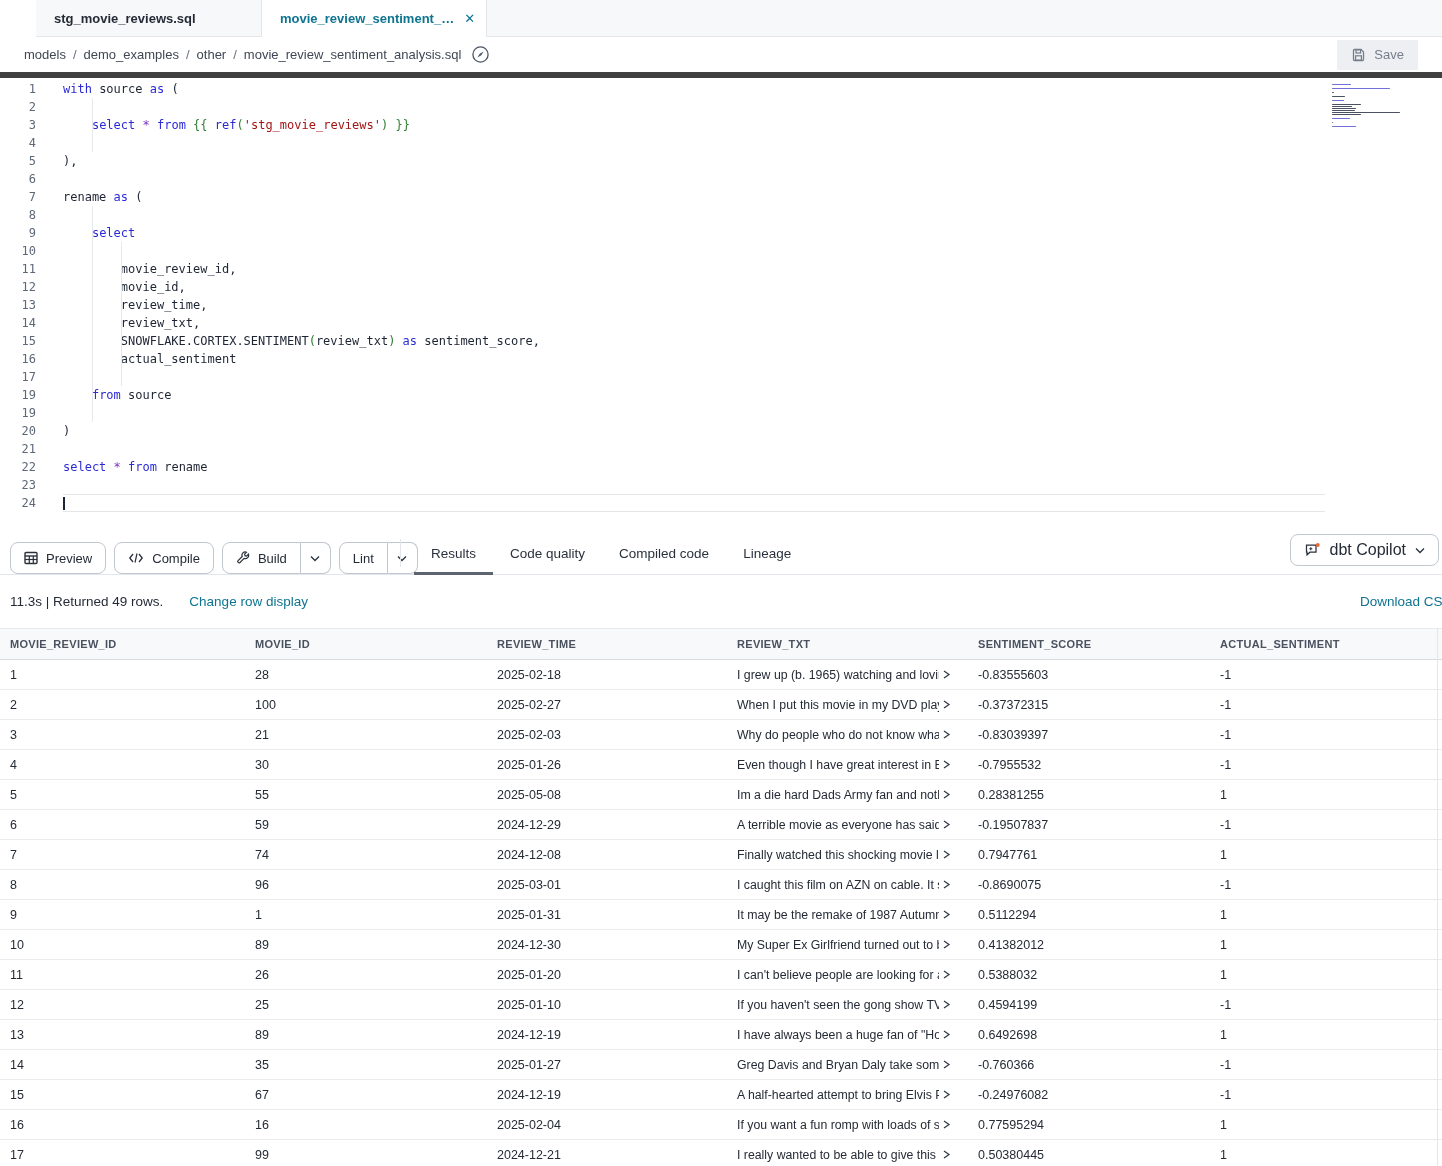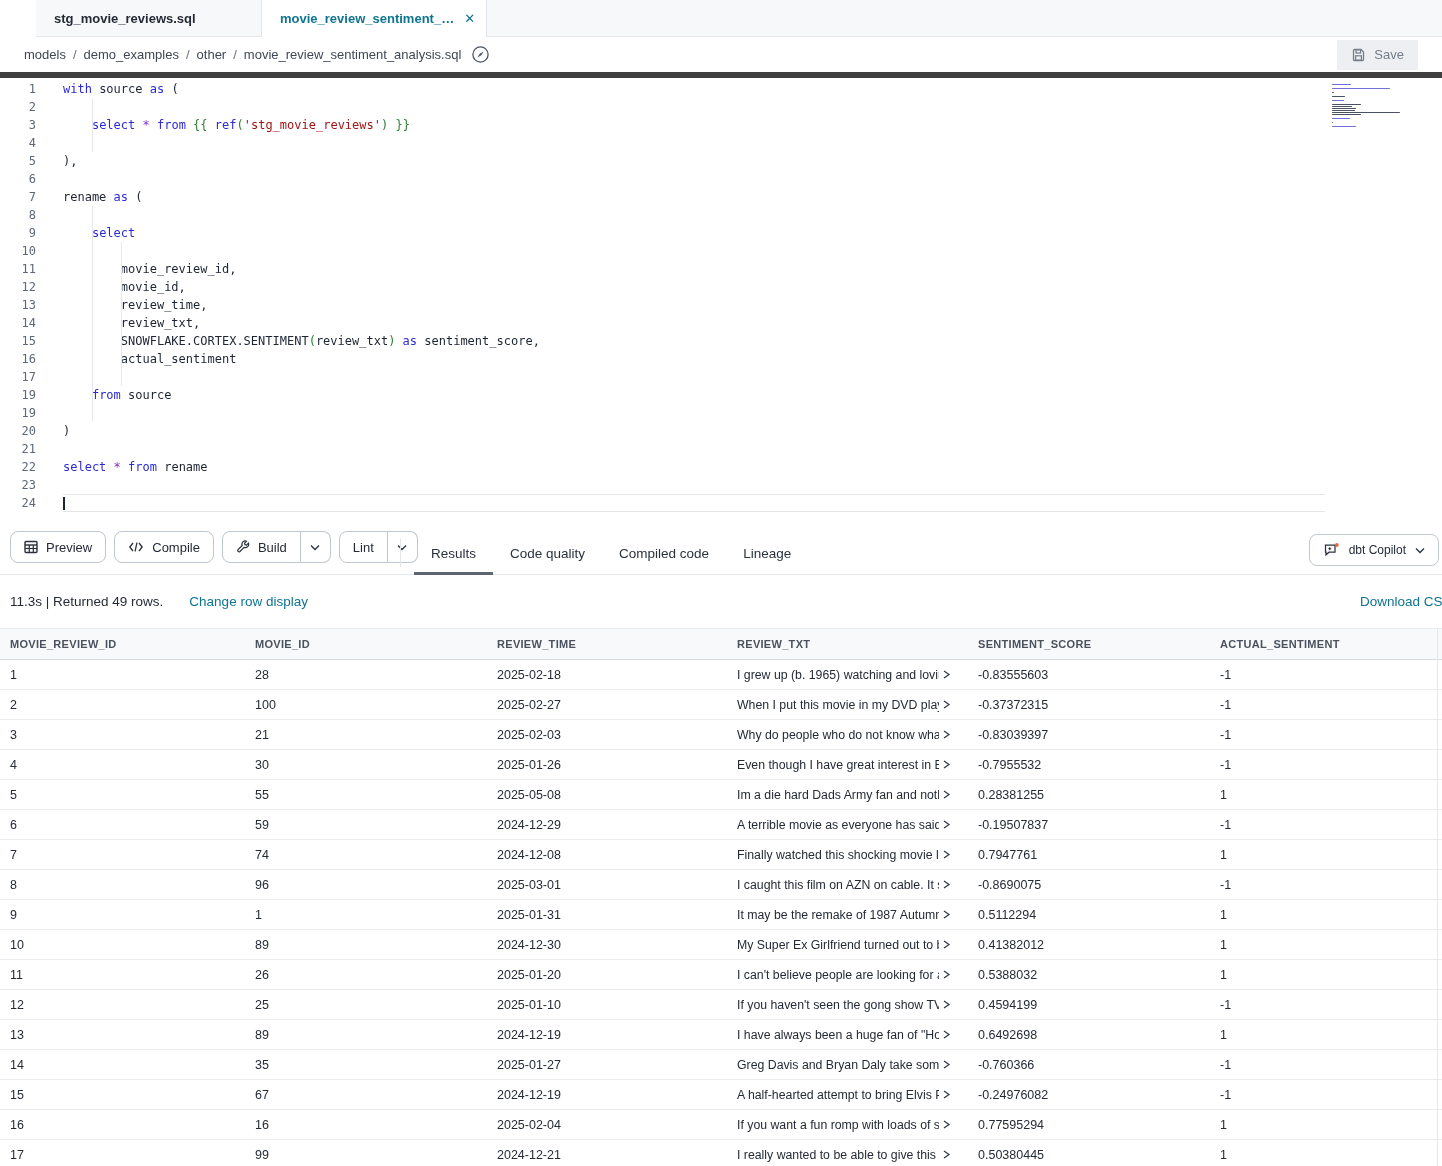--- a/index.html
+++ b/index.html
@@ -54,38 +54,38 @@
   .tk-s { color:#a31515; }
   .tk-b { color:#2e7d32; }
   .tk-j { color:#2e7d32; }
   .guide { position:absolute; width:1px; background:#e6e8eb; }
   .minimap { position:absolute; left:1332px; top:6px; width:70px; }
   .mm { height:1px; margin-bottom:1px; border-radius:1px; }
 
   
   .toolbar { position:absolute; left:0; top:531px; width:1442px; height:44px;
     background:#fff; border-bottom:1px solid #e3e6ea; display:flex;
-    align-items:flex-start; padding-left:10px; }
+    align-items:flex-end; padding-left:10px; }
   .btn { height:32px; border:1px solid #bfc6cf; border-radius:8px; background:#fff;
     display:flex; align-items:center; padding:0 13px; font-size:13px;
     color:#252b36; gap:8px; }
   .btn + .btn, .split { margin-left:8px; }
   .split { display:flex; }
   .split .btn { margin-left:0; border-top-right-radius:0; border-bottom-right-radius:0; }
   .split .chev { width:30px; height:32px; border:1px solid #bfc6cf; border-left:none;
     border-radius:0 8px 8px 0; display:flex; align-items:center; justify-content:center; }
   .tdiv { position:absolute; left:400px; top:8px; width:1px; height:28px; background:#e2e5e9; }
   .rtabs { position:absolute; left:414px; top:0; height:44px; display:flex; }
   .rtab { padding:0 17px; display:flex; align-items:center; font-size:13.5px;
     color:#2a313c; position:relative; }
   .rtab.active::after { content:""; position:absolute; left:0; right:0; bottom:0;
     height:3px; background:#5d6470; }
   .copilot { position:absolute; right:3px; top:3px; height:32px; border:1px solid #c2c8d0;
     border-radius:8px; background:#fff; display:flex; align-items:center; gap:9px;
-    padding:13px 13px; font-size:12px; color:#252b36; }
+    padding:13px 13px; font-size:16px; color:#252b36; }
 
   
   .statusrow { position:absolute; left:0; top:575px; width:1442px; height:53px;
     display:flex; align-items:center; padding-left:10px; font-size:13.5px;
     background:#fff; }
   .statusrow .summary { color:#252b36; }
   .link { color:#0e7490; }
   .rowdisplay { margin-left:26px; }
   .downloadcsv { position:absolute; left:1360px; white-space:nowrap; }
 

